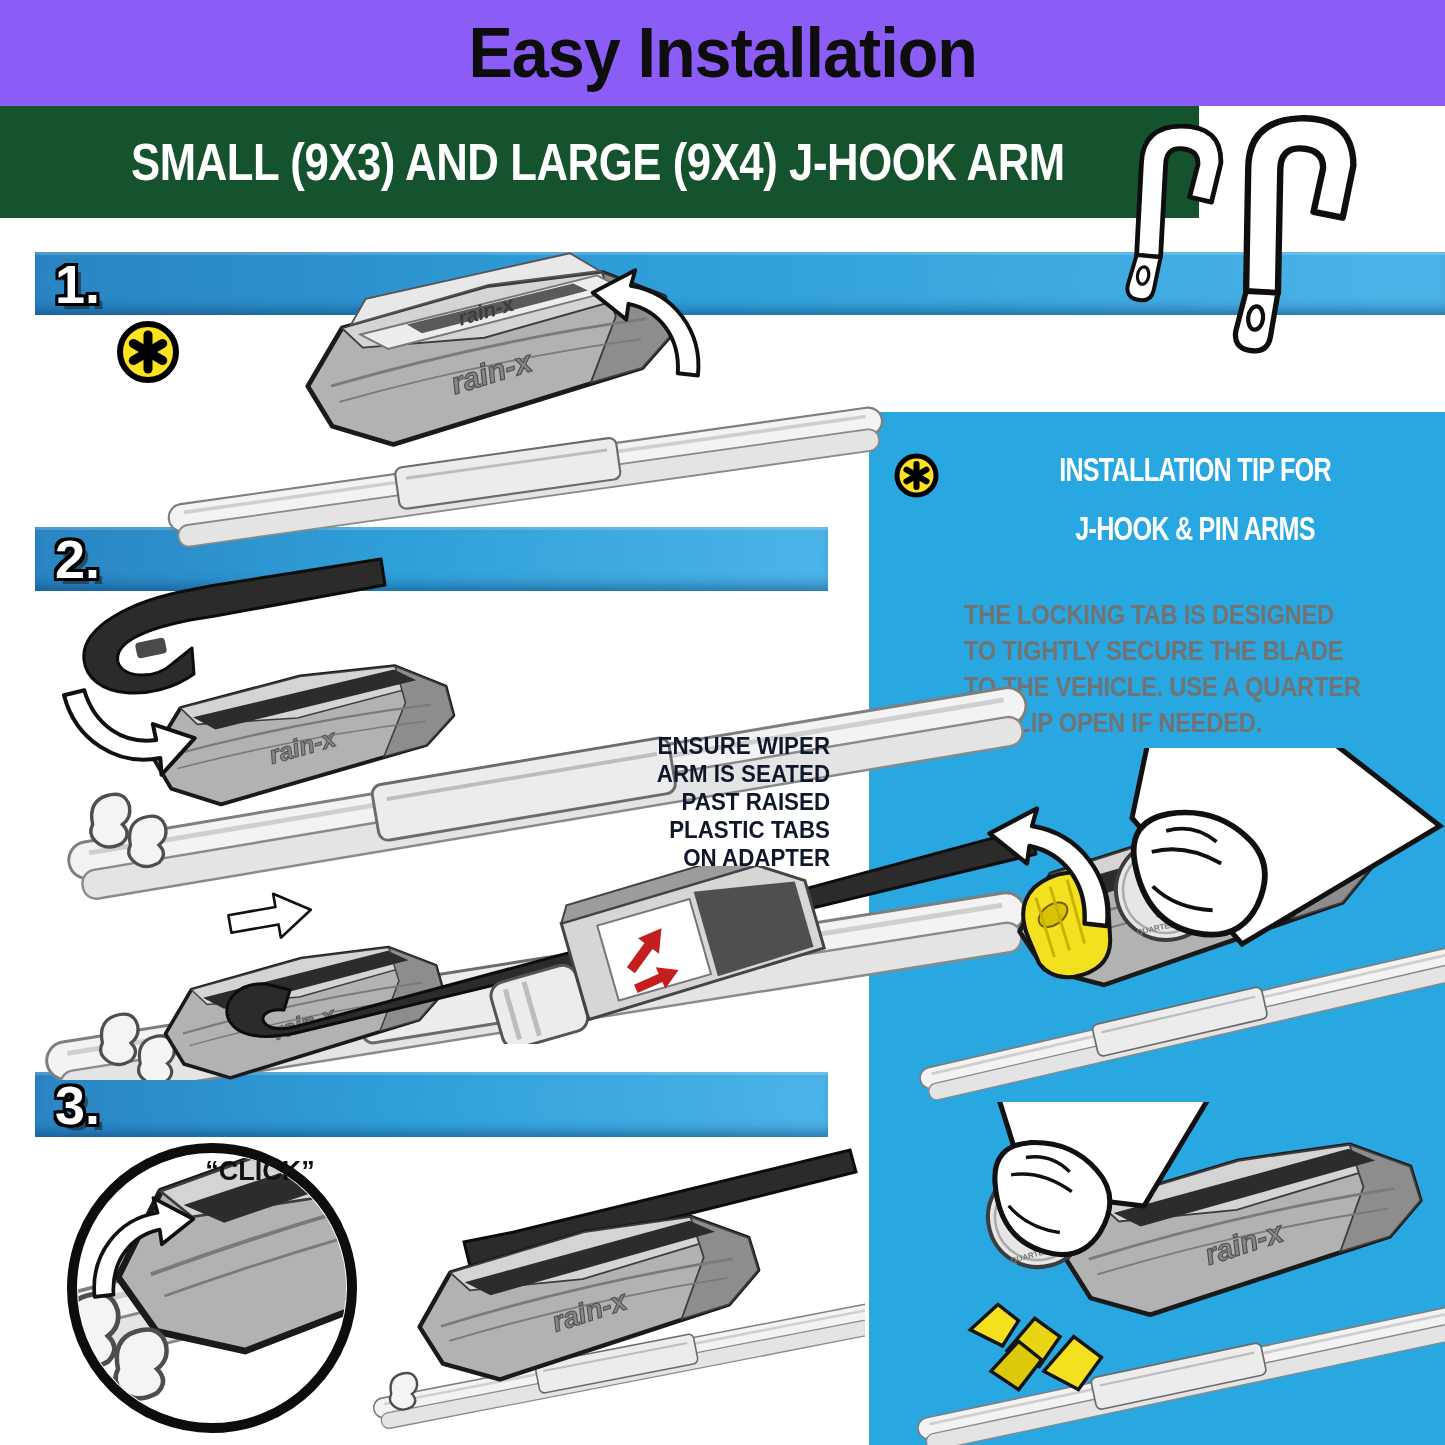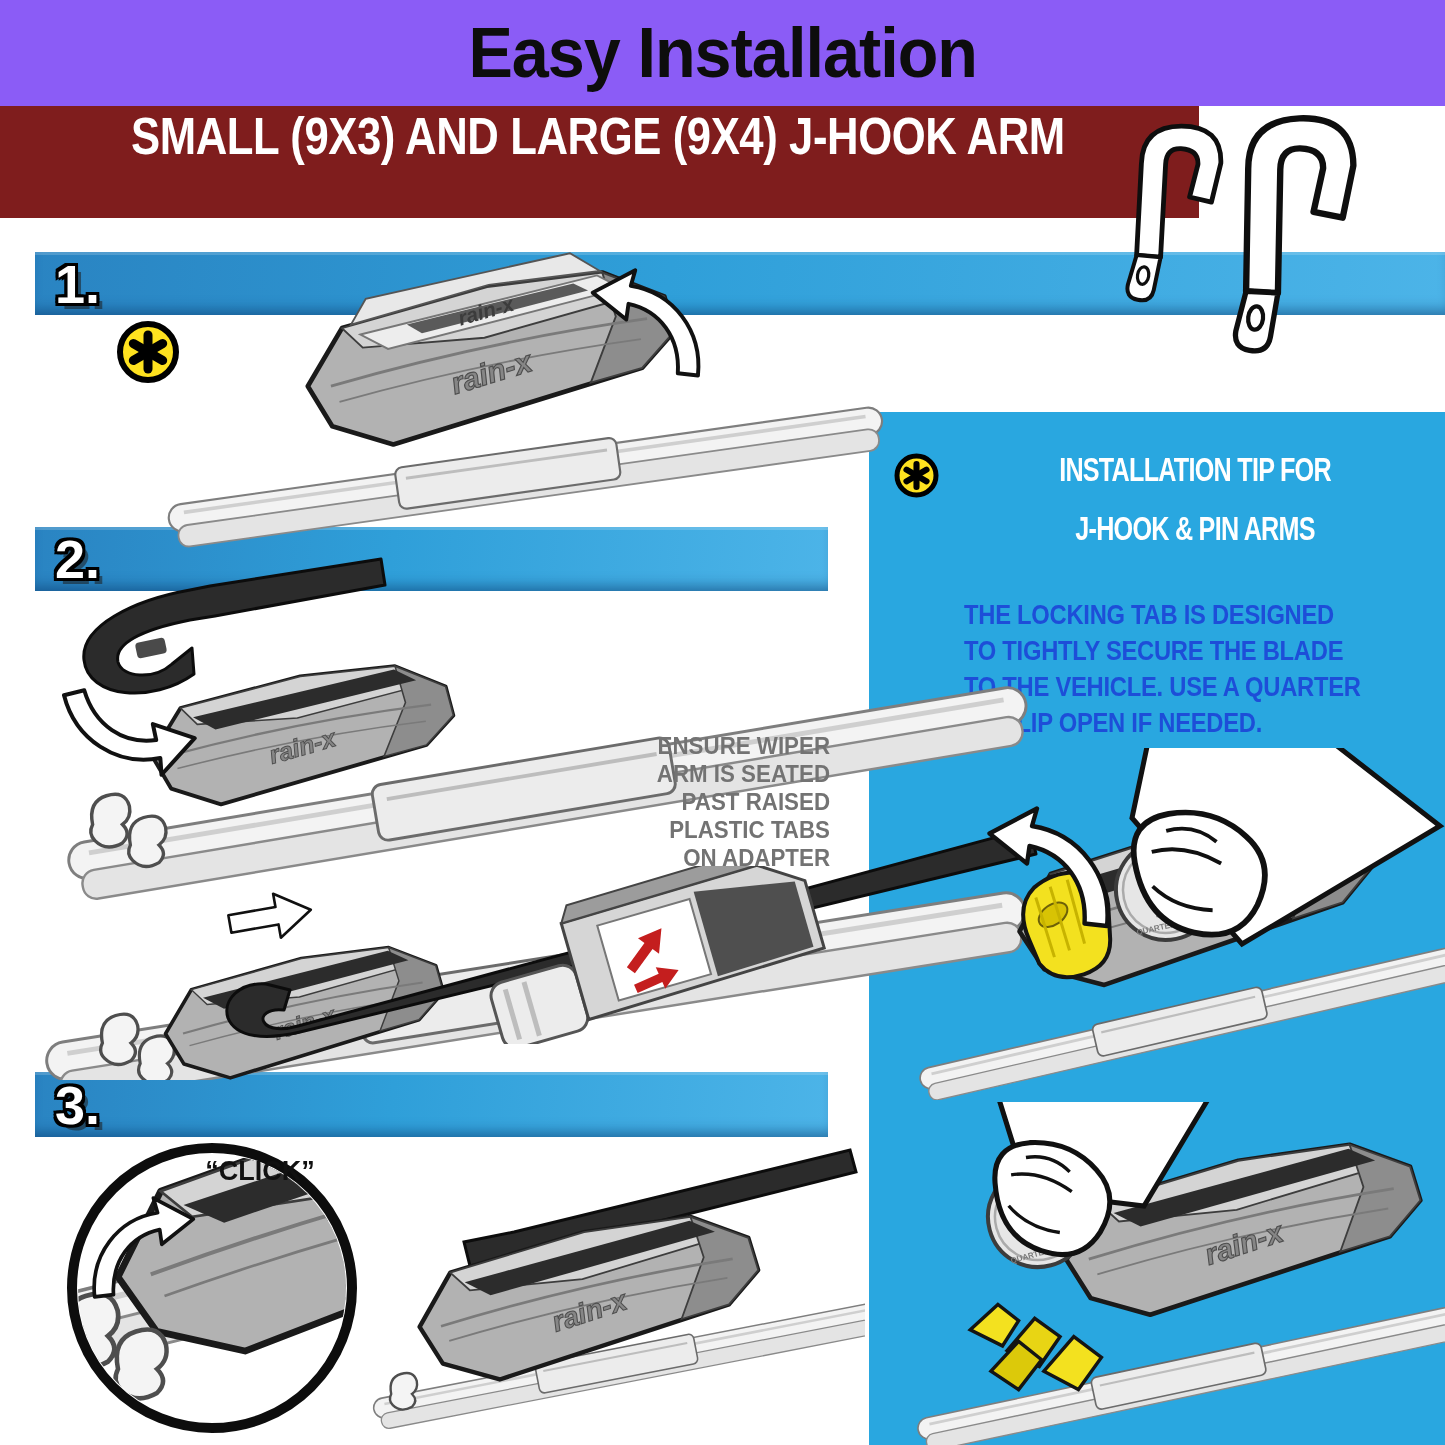--- a/index.html
+++ b/index.html
@@ -5,22 +5,22 @@
   html,body{margin:0;padding:0;background:#ffffff;}
   .page{position:relative;width:1445px;height:1445px;background:#fff;overflow:hidden;
         font-family:"Liberation Sans",sans-serif;}
   .abs{position:absolute;}
 
   
   .band-yellow{left:0;top:0;width:1445px;height:106px;background:#8b5cf6;
                display:flex;align-items:center;justify-content:center;z-index:2;}
   .page-title{font-size:70px;font-weight:bold;color:#0d0d0d;letter-spacing:-1px;
               transform:scaleX(0.95);white-space:nowrap;}
-  .band-black{left:0;top:106px;width:1199px;height:112px;background:#7f1d1d;
-              display:flex;align-items:flex-start;z-index:2;}
+  .band-black{left:0;top:106px;width:1199px;height:112px;background:#14532d;
+              display:flex;align-items:center;z-index:2;}
   .page-subtitle{margin-left:131px;font-size:52px;font-weight:bold;color:#ffffff;
                  letter-spacing:-0.5px;transform:scaleX(0.84);transform-origin:0 50%;
                  white-space:nowrap;}
 
   
   .step-bar{background:linear-gradient(96deg,#2a84c2 0%,#2f9fd9 45%,#4cb4e8 100%);
             box-shadow:inset 0 3px 0 rgba(255,255,255,0.18), inset 0 -12px 14px -8px rgba(6,50,100,0.55);
             display:flex;align-items:center;z-index:1;}
   .bar1{left:35px;top:252px;width:1410px;height:63px;}
   .bar2{left:35px;top:527px;width:793px;height:64px;}
@@ -28,26 +28,26 @@
   .step-number{margin-left:20px;font-size:54px;font-weight:bold;color:#ffffff;line-height:1;
      text-shadow:-3px -3px 0 #000,3px -3px 0 #000,-3px 3px 0 #000,3px 3px 0 #000,
                  -3px 0 0 #000,3px 0 0 #000,0 -3px 0 #000,0 3px 0 #000,
                  6px 6px 0 rgba(30,30,30,0.55);}
 
   
   .tip-panel{left:869px;top:412px;width:576px;height:1033px;background:#29a7e0;z-index:0;}
   .tip-heading{left:952px;top:440px;width:486px;text-align:center;color:#fff;font-weight:bold;
                font-size:34px;line-height:59px;letter-spacing:-1px;z-index:3;}
   .tip-heading div{transform:scaleX(0.74);transform-origin:50% 50%;white-space:nowrap;}
-  .tip-body{left:964px;top:597px;width:440px;color:#1d4ed8;font-weight:bold;font-size:27px;
+  .tip-body{left:964px;top:597px;width:440px;color:#737373;font-weight:bold;font-size:27px;
             line-height:36px;letter-spacing:-0.3px;z-index:3;}
   .tip-body div{transform:scaleX(0.88);transform-origin:0 50%;white-space:nowrap;}
 
   
-  .adapter-note{left:545px;top:732px;width:285px;text-align:right;color:#737373;font-weight:bold;
+  .adapter-note{left:545px;top:732px;width:285px;text-align:right;color:#0f172a;font-weight:bold;
                 font-size:24px;line-height:28px;z-index:3;}
   .adapter-note div{transform:scaleX(0.93);transform-origin:100% 50%;white-space:nowrap;}
 
   .badge{z-index:6;}
   .illo{z-index:3;}
   svg{display:block;}
 </style>
 </head>
 <body>
 

